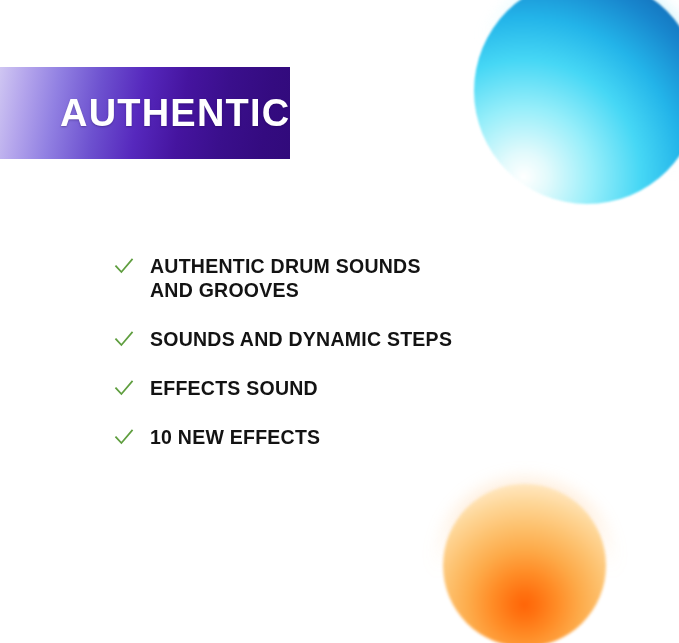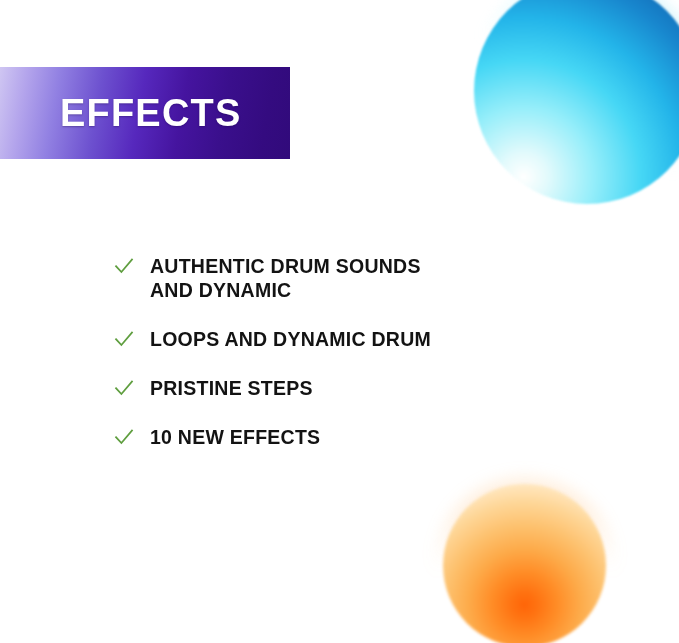--- a/index.html
+++ b/index.html
@@ -161,45 +161,45 @@
 
 <div id="page">
 
   <div class="blob" id="blob-blue-soft"></div>
   <div class="blob" id="blob-blue"></div>
 
   <div class="blob" id="blob-orange-glow"></div>
   <div class="blob" id="blob-orange"></div>
 
   <div id="features-banner">
-    <span id="features-title">EFFECTS</span>
+    <span id="features-title">AUTHENTIC</span>
   </div>
 
   <div id="feature-list">
 
     <div class="feature-item">
       <svg class="check-icon" viewBox="0 0 22 22">
         <path d="M3 11.2 L8.4 17 L19 4.5" fill="none" stroke="#5f9e3f" stroke-width="1.7" stroke-linecap="square" stroke-linejoin="miter"></path>
       </svg>
       <span class="feature-label">AUTHENTIC DRUM SOUNDS
-AND DYNAMIC</span>
-    </div>
-
-    <div class="feature-item">
-      <svg class="check-icon" viewBox="0 0 22 22">
-        <path d="M3 11.2 L8.4 17 L19 4.5" fill="none" stroke="#5f9e3f" stroke-width="1.7" stroke-linecap="square" stroke-linejoin="miter"></path>
-      </svg>
-      <span class="feature-label">LOOPS AND DYNAMIC DRUM</span>
-    </div>
-
-    <div class="feature-item">
-      <svg class="check-icon" viewBox="0 0 22 22">
-        <path d="M3 11.2 L8.4 17 L19 4.5" fill="none" stroke="#5f9e3f" stroke-width="1.7" stroke-linecap="square" stroke-linejoin="miter"></path>
-      </svg>
-      <span class="feature-label">PRISTINE STEPS</span>
+AND GROOVES</span>
+    </div>
+
+    <div class="feature-item">
+      <svg class="check-icon" viewBox="0 0 22 22">
+        <path d="M3 11.2 L8.4 17 L19 4.5" fill="none" stroke="#5f9e3f" stroke-width="1.7" stroke-linecap="square" stroke-linejoin="miter"></path>
+      </svg>
+      <span class="feature-label">SOUNDS AND DYNAMIC STEPS</span>
+    </div>
+
+    <div class="feature-item">
+      <svg class="check-icon" viewBox="0 0 22 22">
+        <path d="M3 11.2 L8.4 17 L19 4.5" fill="none" stroke="#5f9e3f" stroke-width="1.7" stroke-linecap="square" stroke-linejoin="miter"></path>
+      </svg>
+      <span class="feature-label">EFFECTS SOUND</span>
     </div>
 
     <div class="feature-item">
       <svg class="check-icon" viewBox="0 0 22 22">
         <path d="M3 11.2 L8.4 17 L19 4.5" fill="none" stroke="#5f9e3f" stroke-width="1.7" stroke-linecap="square" stroke-linejoin="miter"></path>
       </svg>
       <span class="feature-label">10 NEW EFFECTS</span>
     </div>
 
   </div>

